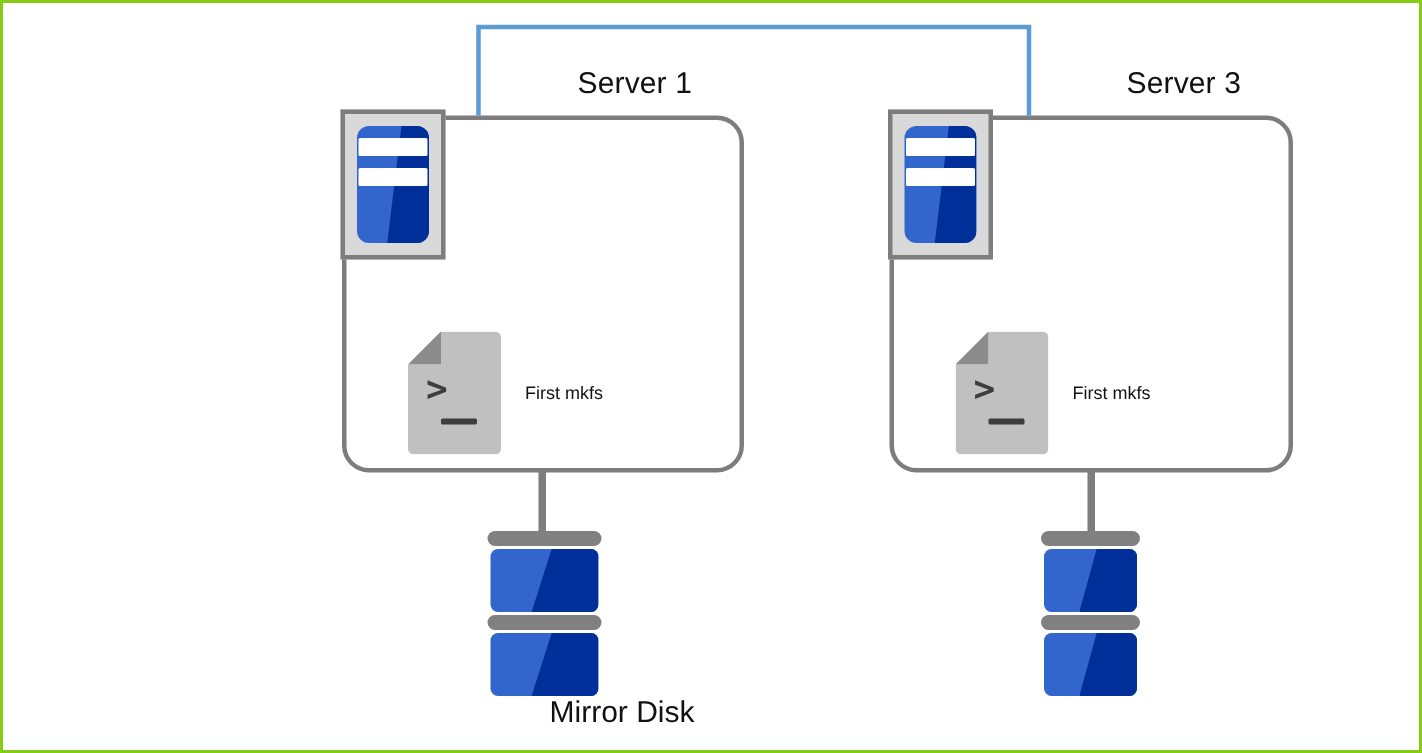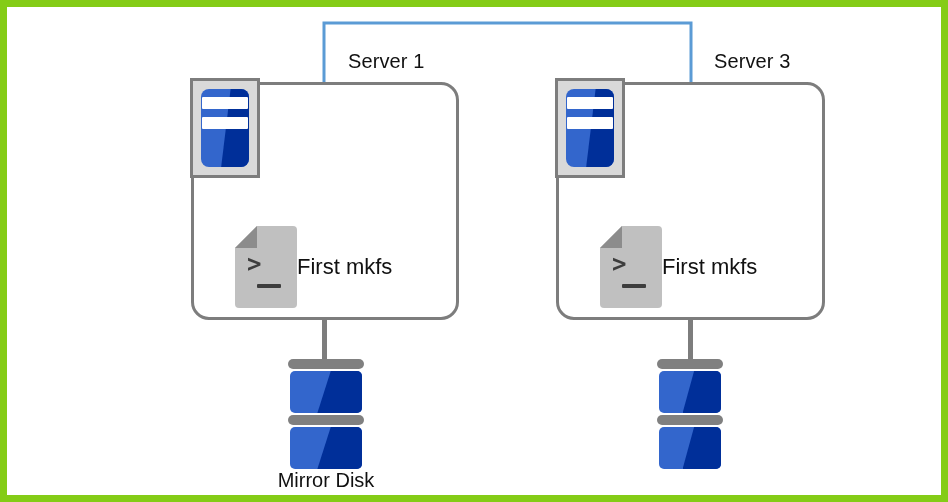--- a/index.html
+++ b/index.html
@@ -5,24 +5,25 @@
   html, body {
     margin: 0;
     padding: 0;
     background: #ffffff;
   }
   #canvas {
     position: relative;
     width: 948px;
     height: 502px;
     background: #ffffff;
-    border: 7px solid #84cc16;
+    border: 2px solid #84cc16;
     box-sizing: border-box;
     overflow: hidden;
     font-family: "Liberation Sans", sans-serif;
+    padding-left: 42px;
   }
 
   
   .link-svg {
     position: absolute;
     left: 0;
     top: 0;
     width: 948px;
     height: 502px;
     pointer-events: none;
@@ -130,22 +131,23 @@
   .doc-icon .cursor {
     position: absolute;
     left: 22px;
     top: 58px;
     width: 24px;
     height: 4px;
     background: #3d3d3d;
     border-radius: 1px;
   }
   .doc-label {
-    font-size: 22px;
+    font-size: 12px;
     color: #111111;
+    margin-left: 16px;
     white-space: nowrap;
   }
 
   
   .disk-stem {
     position: absolute;
     width: 5px;
     background: #7d7d7d;
   }
 
@@ -176,21 +178,21 @@
     right: 0;
     width: 62%;
     background: #002f99;
     clip-path: polygon(30% 0, 100% 0, 100% 100%, 0 100%);
   }
   .disk-label {
     position: absolute;
     font-size: 20px;
     color: #111111;
     white-space: nowrap;
-    text-align: center;
+    text-align: right;
   }
 </style>
 </head>
 <body>
 
 <div id="canvas">
 
   <svg class="link-svg" viewBox="0 0 948 502" xmlns="http://www.w3.org/2000/svg">
     <polyline points="317,75 317,16 684,16 684,75" fill="none" stroke="#5b9bd5" stroke-width="3"></polyline>
   </svg>

